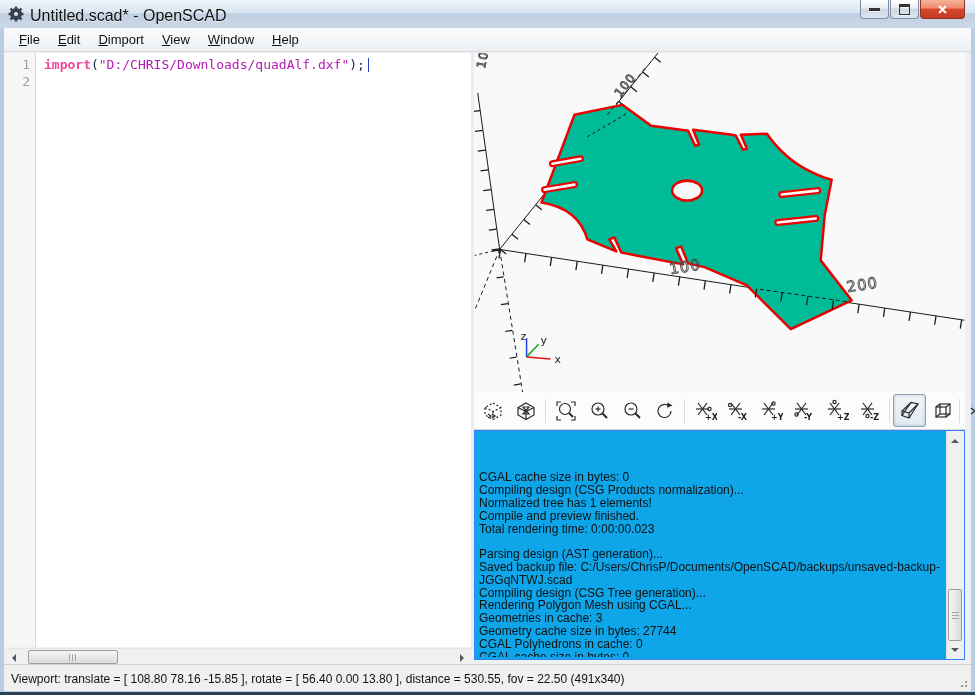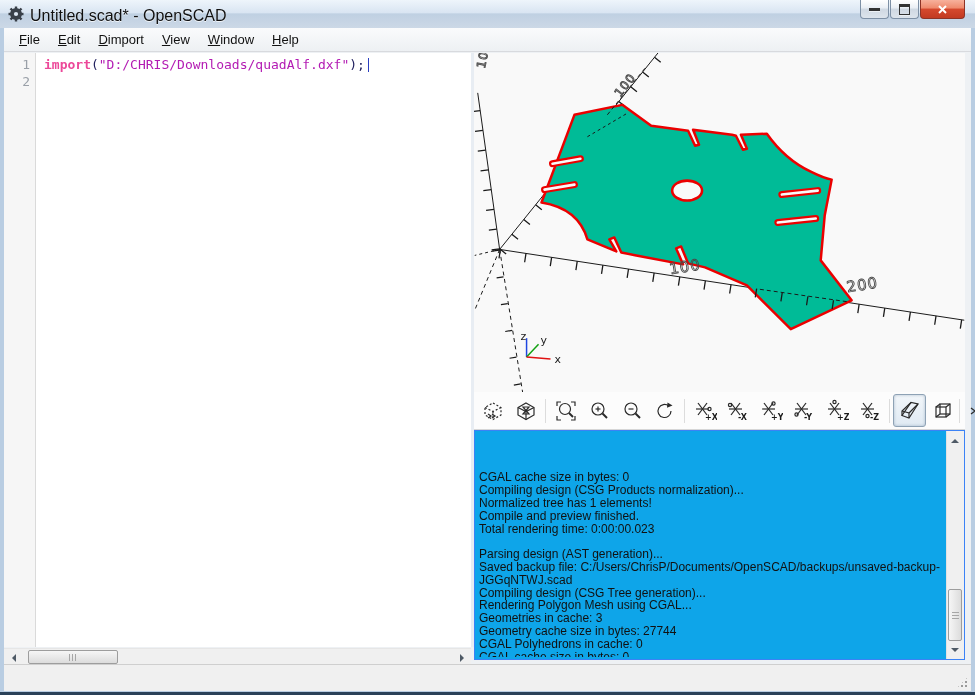--- a/index.html
+++ b/index.html
@@ -355,16 +355,17 @@
           <div class="tri up"></div>
         </div>
       <div class="vthumb"></div>
       <div class="vbtn" style="bottom:0;top:auto">
           <div class="tri down"></div>
         </div>
     </div>
   </div>
 
   <div class="statusbar">
+    <span class="status-left">Viewport: translate = [ 108.80 78.16 -15.85 ], rotate = [ 56.40 0.00 13.80 ], distance = 530.55, fov = 22.50 (491x340)</span>
     <div class="grip"></div>
   </div>
 
 </div>
 
 </body></html>

